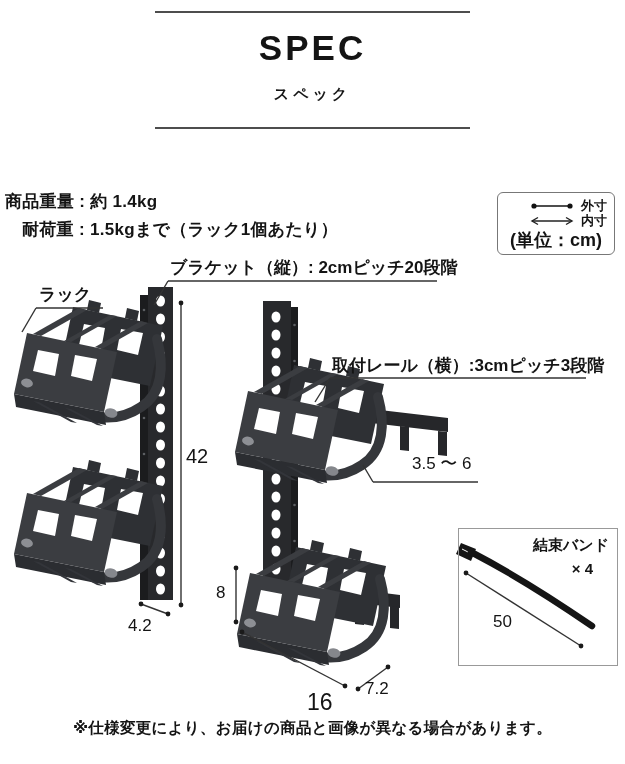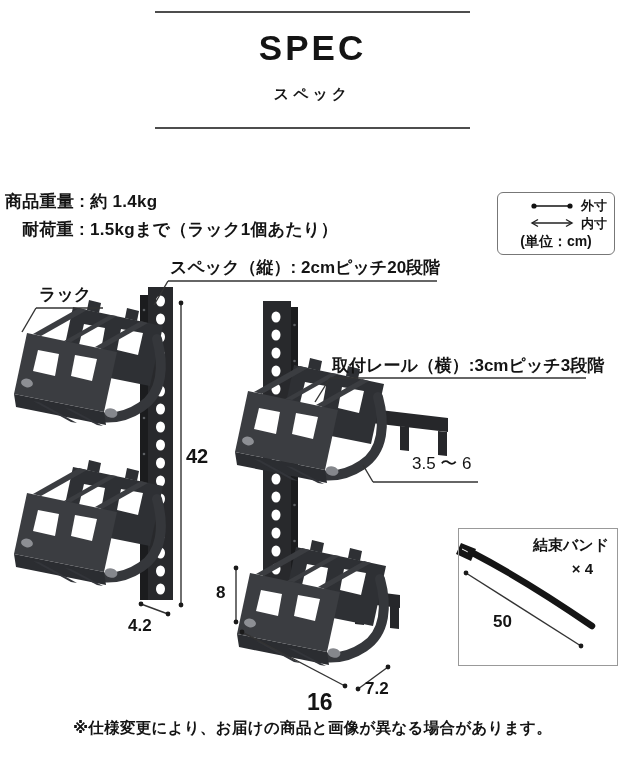--- a/index.html
+++ b/index.html
@@ -14,24 +14,24 @@
   #subtitle { top:85px; left:0; width:625px; text-align:center;
            font-size:15px; font-weight:600; letter-spacing:4px; }
 
   .info-line { left:5px; font-size:17px; font-weight:600; letter-spacing:.3px; white-space:nowrap; }
 
   #legend-box { left:497px; top:192px; width:118px; height:63px;
     border:1.5px solid #777; border-radius:6px; padding:5px 7px 3px 7px;
     display:flex; flex-direction:column; justify-content:space-between; }
   .legend-row { display:flex; align-items:center; justify-content:flex-end; gap:7px;
     font-size:13px; font-weight:700; line-height:15px; white-space:nowrap; }
-  .legend-unit { text-align:center; font-size:14px; font-weight:600; white-space:nowrap; }
+  .legend-unit { text-align:center; font-size:18px; font-weight:600; white-space:nowrap; }
 
   .callout { font-size:17px; font-weight:600; white-space:nowrap; }
-  .dim { font-size:17px; font-weight:700; white-space:nowrap; }
+  .dim { font-size:17px; font-weight:400; white-space:nowrap; }
 
   #tie-box { left:458px; top:528px; width:160px; height:138px;
     border:1.5px solid #999; border-radius:0; }
   #tie-label { position:absolute; right:8px; top:7px; font-size:15px; font-weight:600; white-space:nowrap; }
   #tie-qty { position:absolute; right:24px; top:31px; font-size:15px; font-weight:600; }
 
   #note { top:718px; left:0; width:625px; text-align:center;
     font-size:15.5px; font-weight:600; letter-spacing:.3px; white-space:nowrap; }
 
   svg { display:block; }
@@ -226,21 +226,21 @@
         <circle cx="581" cy="391" r="2.4"></circle>
     </g>
 
     <g>
       <polygon points="461,288 476,294 471,306 456,299" fill="#151515"></polygon>
       <line x1="462" y1="294" x2="468" y2="297" stroke="#ffffff" stroke-width="1"></line>
       <path d="M471,297 Q525,325 592,371" fill="none" stroke="#151515" stroke-width="6.5" stroke-linecap="round"></path>
     </g>
   </svg>
 
-  <div class="abs callout" style="left:170px; top:256px;">スペック（縦）: 2cmピッチ20段階</div>
+  <div class="abs callout" style="left:170px; top:256px;">ブラケット（縦）: 2cmピッチ20段階</div>
   <div class="abs callout" style="left:39px;  top:283px;">ラック</div>
   <div class="abs callout" style="left:332px; top:354px;">取付レール（横）:3cmピッチ3段階</div>
   <div class="abs callout" style="left:412px; top:452px; font-weight:500;">3.5 〜 6</div>
 
   <div class="abs dim" style="left:186px; top:445px; font-size:20px;">42</div>
   <div class="abs dim" style="left:128px; top:616px;">4.2</div>
   <div class="abs dim" style="left:216px; top:583px;">8</div>
   <div class="abs dim" style="left:270px; top:689px; font-size:23px;margin-left:37px;">16</div>
   <div class="abs dim" style="left:365px; top:679px;">7.2</div>
   <div class="abs dim" style="left:493px; top:612px;">50</div>

